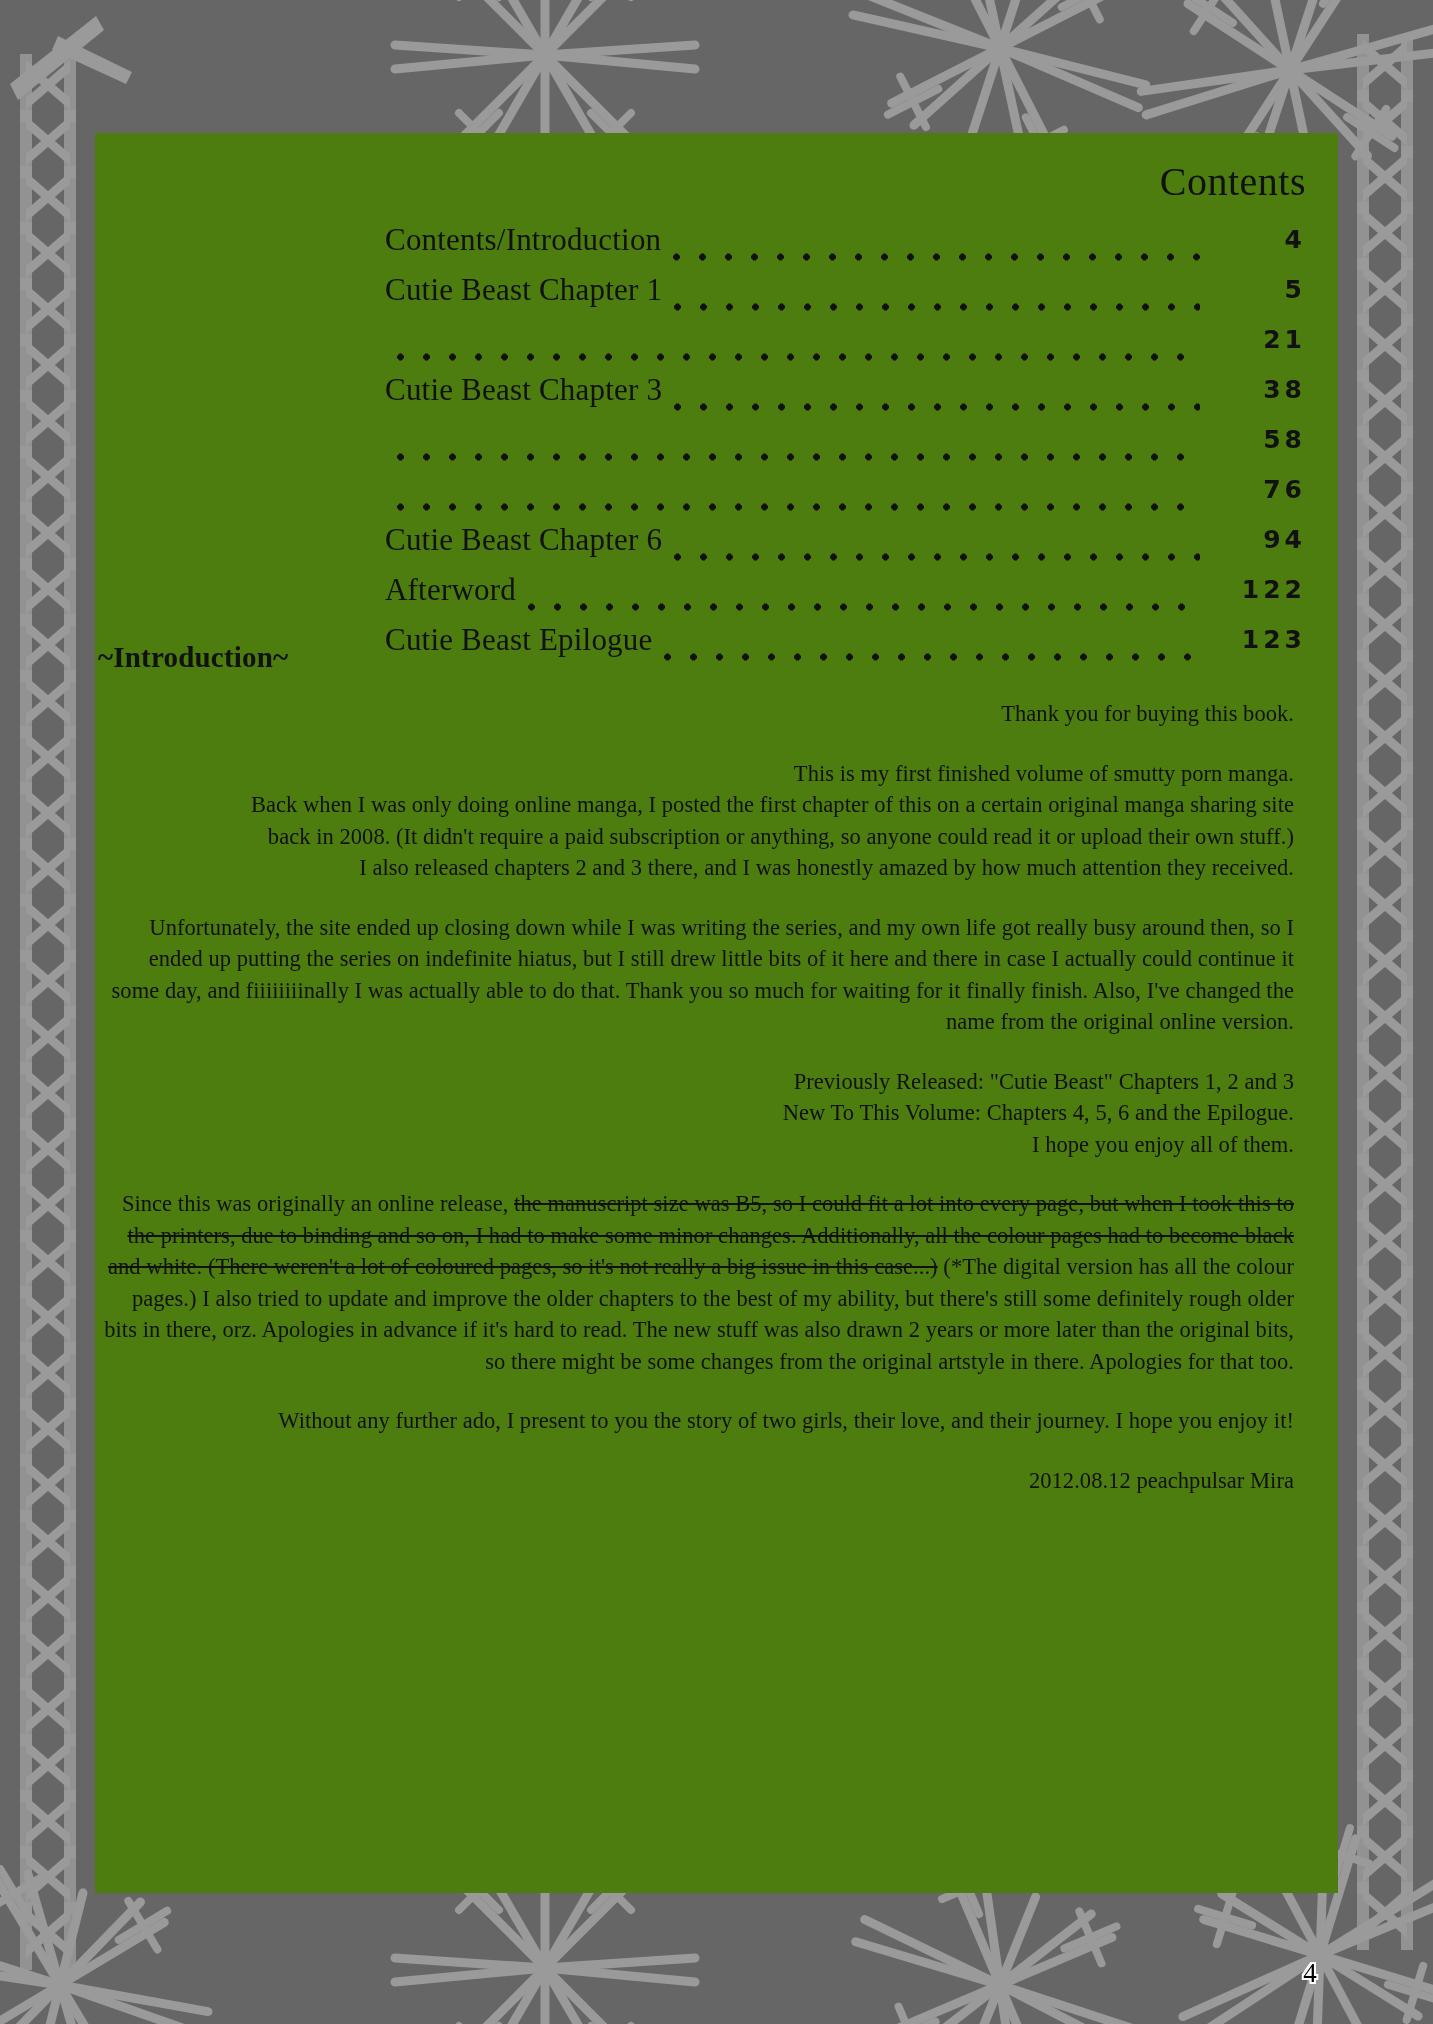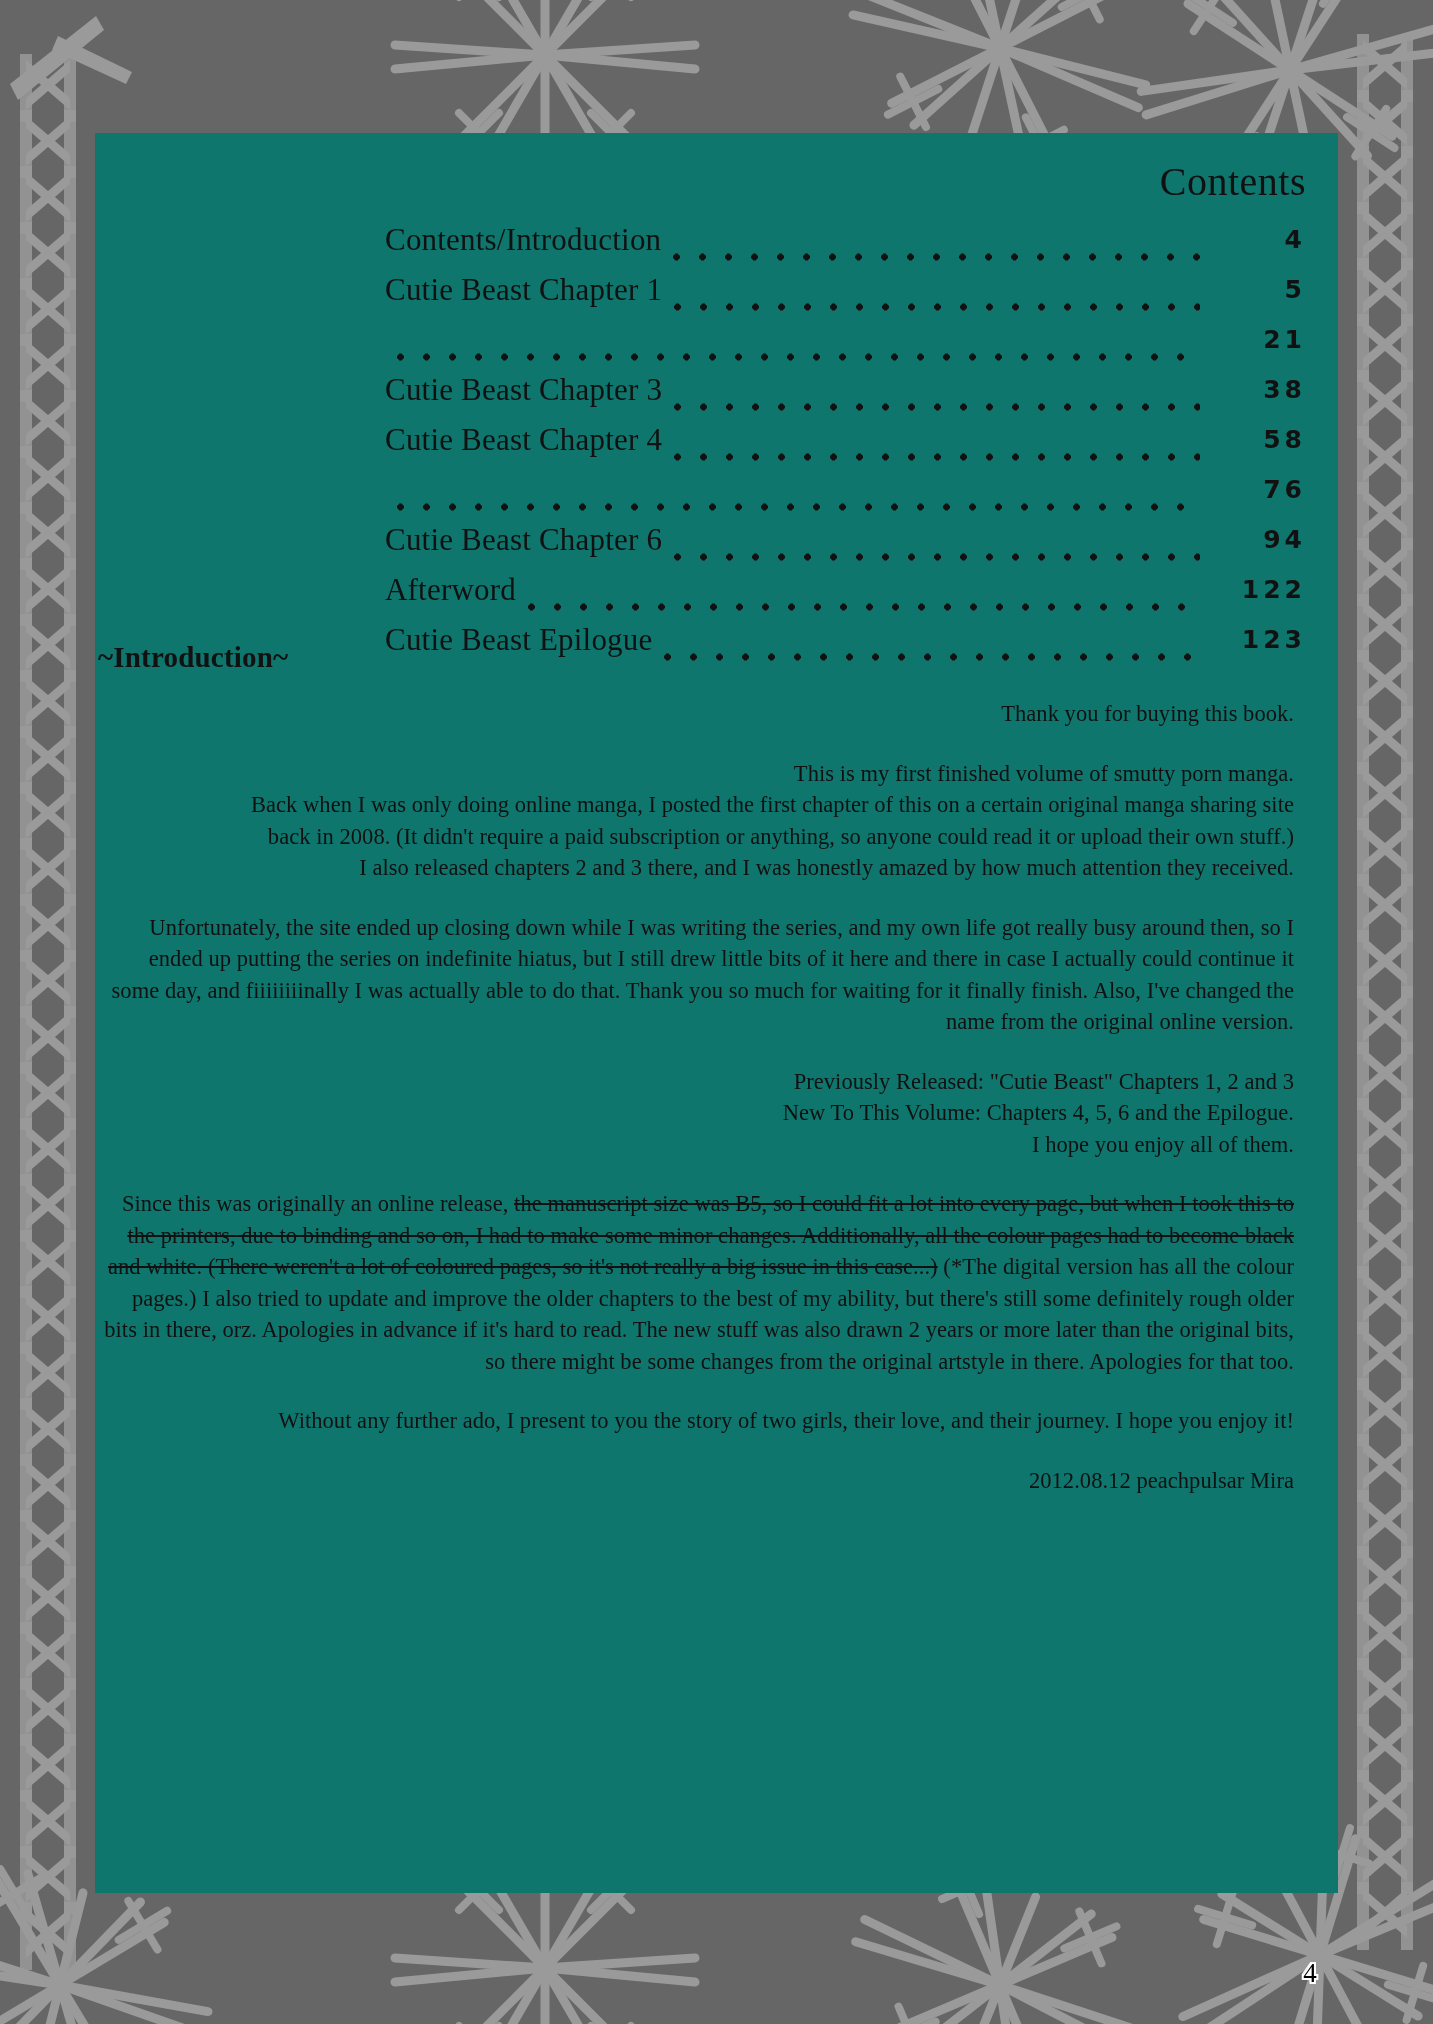--- a/index.html
+++ b/index.html
@@ -30,21 +30,21 @@
   }
   .ornaments svg { display: block; }
 
   
   #paper {
     position: absolute;
     left: 95px;
     top: 133px;
     width: 1243px;
     height: 1760px;
-    background: #0f766e;
+    background: #4d7c0f;
   }
 
   
   #contents {
     position: absolute;
     left: 0;
     top: 0;
     width: 1243px;
   }
   .contents-title {
@@ -313,21 +313,20 @@
         <li class="toc-row">
           <span class="toc-dots"></span>
           <span class="toc-page">21</span>
         </li>
         <li class="toc-row">
           <span class="toc-label">Cutie Beast Chapter 3</span>
           <span class="toc-dots"></span>
           <span class="toc-page">38</span>
         </li>
         <li class="toc-row">
-          <span class="toc-label">Cutie Beast Chapter 4</span>
           <span class="toc-dots"></span>
           <span class="toc-page">58</span>
         </li>
         <li class="toc-row">
           <span class="toc-dots"></span>
           <span class="toc-page">76</span>
         </li>
         <li class="toc-row">
           <span class="toc-label">Cutie Beast Chapter 6</span>
           <span class="toc-dots"></span>

